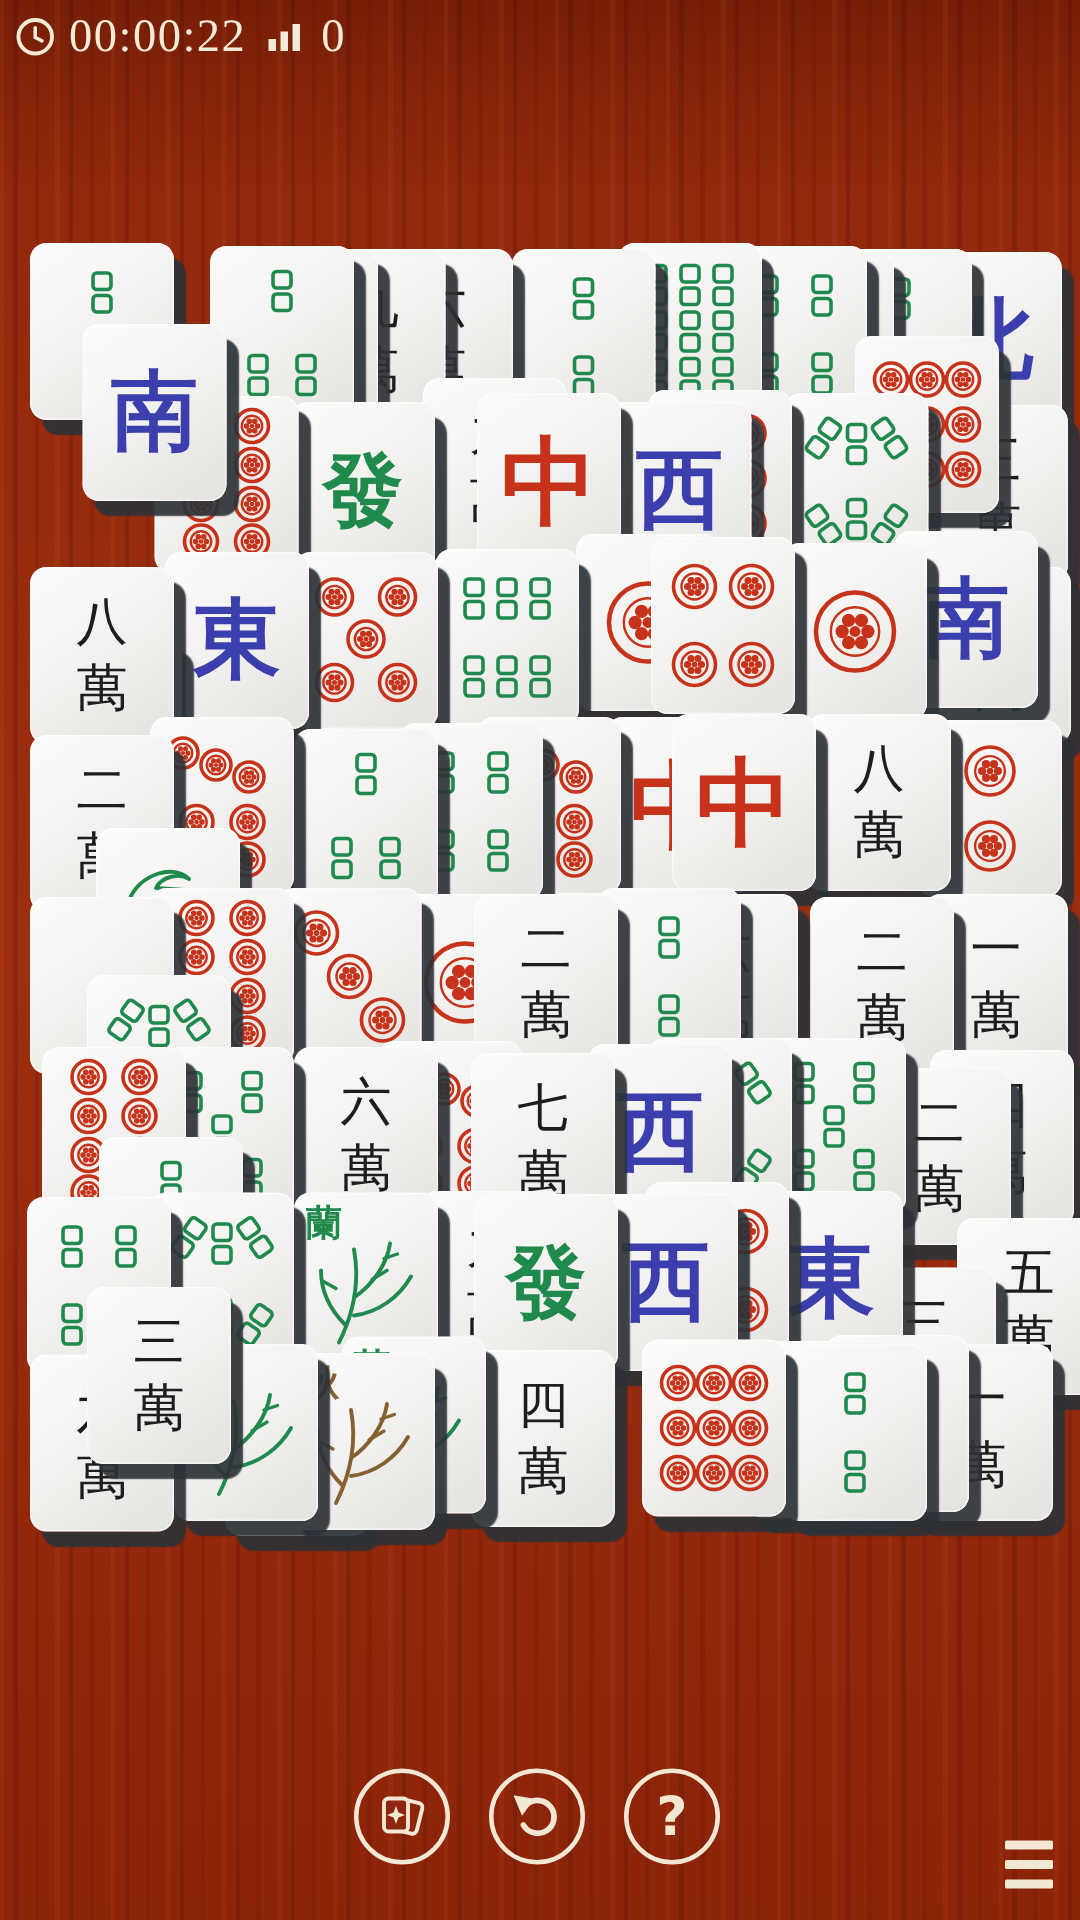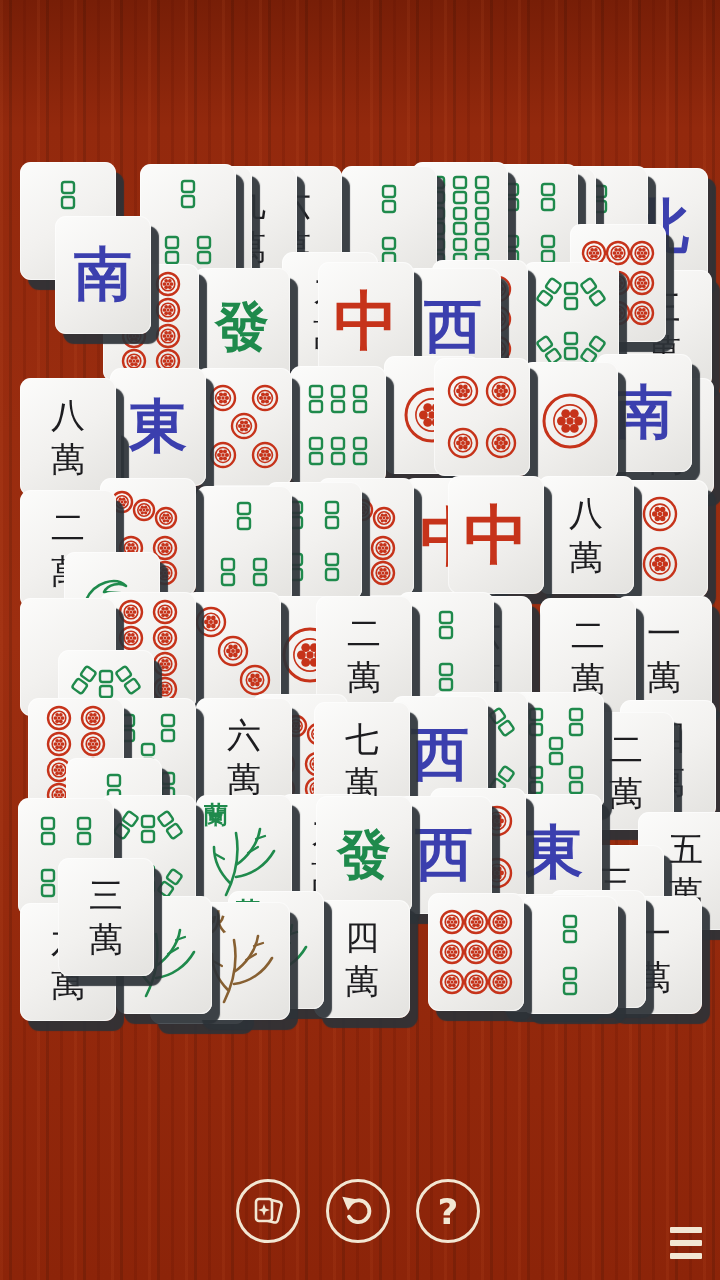--- a/index.html
+++ b/index.html
@@ -50,20 +50,33 @@
   .ctl-btn .qmark{font-size:36px;font-weight:700;font-family:"DejaVu Sans",sans-serif;}
   .menu-btn{position:absolute;left:670px;top:1226px;width:32px;height:34px;
     display:flex;flex-direction:column;justify-content:space-between;padding:1px 0;box-sizing:border-box;}
   .menu-btn .bar{height:6px;background:#f2e7d3;border-radius:1px;}
 </style>
 </head>
 <body>
 
 <div class="screen">
 
+  <div class="statusbar">
+    <svg width="27" height="27" viewBox="0 0 27 27">
+      <circle cx="13.5" cy="13.5" r="11.2" fill="none" stroke="#f4ead6" stroke-width="2.6"></circle>
+      <path d="M13.5 7.5 L13.5 14 L18 16.2" fill="none" stroke="#f4ead6" stroke-width="2.4" stroke-linecap="round"></path>
+    </svg>
+    <span>00:00:22</span>
+    <svg width="28" height="24" viewBox="0 0 28 24" style="margin-left:4px">
+      <rect x="2" y="14" width="5" height="8" fill="#f4ead6"></rect>
+      <rect x="10" y="9" width="5" height="13" fill="#f4ead6"></rect>
+      <rect x="18" y="4" width="5" height="18" fill="#f4ead6"></rect>
+    </svg>
+    <span>0</span>
+  </div>
 
   <div id="board">
       <div class="tile" style="left: 612px; top: 168px; z-index: 1;">
         <div class="face1 c-blue" style="font-size: 58px;">北</div>
       </div>
       <div class="tile" style="left: 552px; top: 166px; z-index: 2;">
         <svg width="96" height="118" viewBox="0 0 96 118">
           <g transform="rotate(0 48 33)">
             <rect x="42" y="20" width="12" height="11" rx="2.5" fill="none" stroke="#1f8a4c" stroke-width="2.4"></rect>
             <rect x="42" y="35" width="12" height="11" rx="2.5" fill="none" stroke="#1f8a4c" stroke-width="2.4"></rect>

